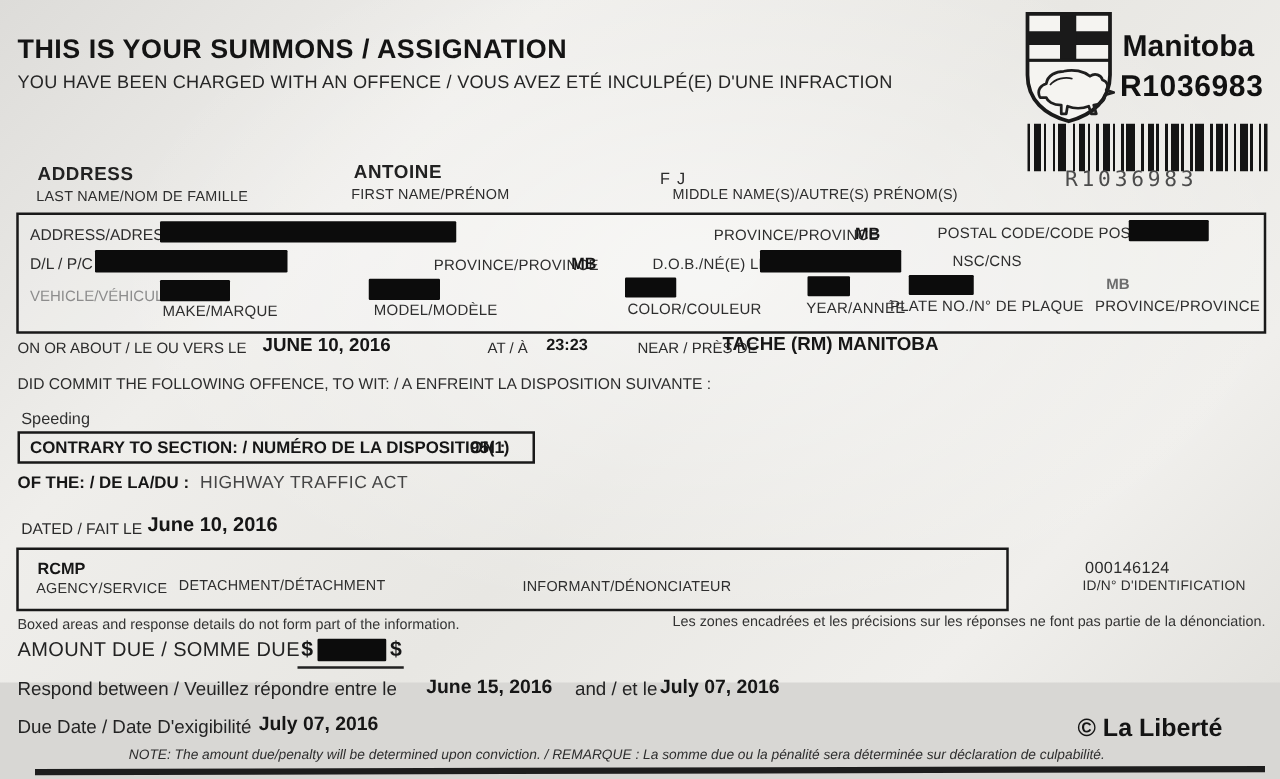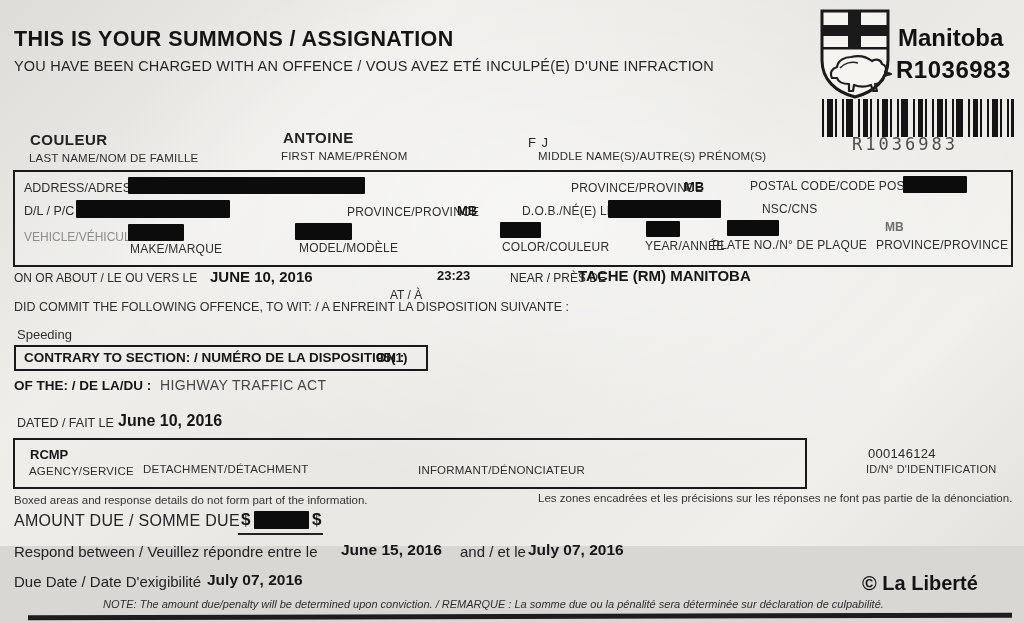--- a/index.html
+++ b/index.html
@@ -54,21 +54,21 @@
       <path d="M22,60 c4,-5 12,-7 18,-5" fill="none" stroke="#1f1f1f" stroke-width="1.4"></path>
     </svg>
   </div>
 
   <div class="abs" style="left:898px;top:24px;font-size:24px;font-weight:bold;color:#111;">Manitoba</div>
   <div class="abs" style="left:896px;top:56px;font-size:24px;font-weight:bold;color:#111;letter-spacing:.5px;">R1036983</div>
 
   <div class="barcode" style="left:822px;top:99px;width:192px;height:38px;"></div>
   <div class="abs ocr" style="left:852px;top:134px;font-size:17px;">R1036983</div>
 
-  <div class="abs" style="left:30px;top:131px;font-size:15px;font-weight:600;color:#222;letter-spacing:.5px;">COULEUR</div>
+  <div class="abs" style="left:30px;top:131px;font-size:15px;font-weight:600;color:#222;letter-spacing:.5px;">ADDRESS</div>
   <div class="abs lbl" style="left:29px;top:152px;">LAST NAME/NOM DE FAMILLE</div>
 
   <div class="abs" style="left:283px;top:129px;font-size:15px;font-weight:600;color:#222;letter-spacing:.5px;">ANTOINE</div>
   <div class="abs lbl" style="left:281px;top:150px;">FIRST NAME/PRÉNOM</div>
 
   <div class="abs" style="left:528px;top:135px;font-size:13px;color:#2a2a2a;letter-spacing:1px;">F J</div>
   <div class="abs lbl" style="left:538px;top:150px;">MIDDLE NAME(S)/AUTRE(S) PRÉNOM(S)</div>
 
   <div class="boxed" style="left:13px;top:170px;width:996px;height:93px;"></div>
 
@@ -96,21 +96,21 @@
   <div class="abs lbl" style="left:502px;top:240px;font-size:12px;">COLOR/COULEUR</div>
   <div class="redact" style="left:646px;top:221px;width:34px;height:16px;"></div>
   <div class="abs lbl" style="left:645px;top:239px;font-size:12px;">YEAR/ANNÉE</div>
   <div class="redact" style="left:727px;top:220px;width:52px;height:16px;"></div>
   <div class="abs lbl" style="left:712px;top:238px;font-size:12px;">PLATE NO./N° DE PLAQUE</div>
   <div class="abs" style="left:885px;top:220px;font-size:12px;color:#6d6d6d;font-weight:bold;">MB</div>
   <div class="abs lbl" style="left:876px;top:238px;font-size:12px;">PROVINCE/PROVINCE</div>
 
   <div class="abs" style="left:14px;top:271px;font-size:12px;color:#2b2b2b;">ON OR ABOUT / LE OU VERS LE</div>
   <div class="abs val" style="left:210px;top:268px;font-size:15px;">JUNE 10, 2016</div>
-  <div class="abs" style="left:390px;top:288px;font-size:12px;color:#2b2b2b;">AT / À</div>
+  <div class="abs" style="left:390px;top:271px;font-size:12px;color:#2b2b2b;">AT / À</div>
   <div class="abs val" style="left:437px;top:268px;font-size:13px;">23:23</div>
   <div class="abs" style="left:510px;top:271px;font-size:12px;color:#2b2b2b;">NEAR / PRÈS DE</div>
   <div class="abs val" style="left:578px;top:267px;font-size:15px;">TACHE (RM) MANITOBA</div>
 
   <div class="abs" style="left:14px;top:300px;font-size:12.5px;color:#2d2d2d;">DID COMMIT THE FOLLOWING OFFENCE, TO WIT: / A ENFREINT LA DISPOSITION SUIVANTE :</div>
 
   <div class="abs" style="left:17px;top:327px;font-size:13px;color:#303030;">Speeding</div>
 
   <div class="boxed" style="left:14px;top:345px;width:410px;height:22px;background:transparent;">
     <span class="abs val" style="left:8px;top:3px;font-size:13.5px;">CONTRARY TO SECTION: / NUMÉRO DE LA DISPOSITION :</span>

